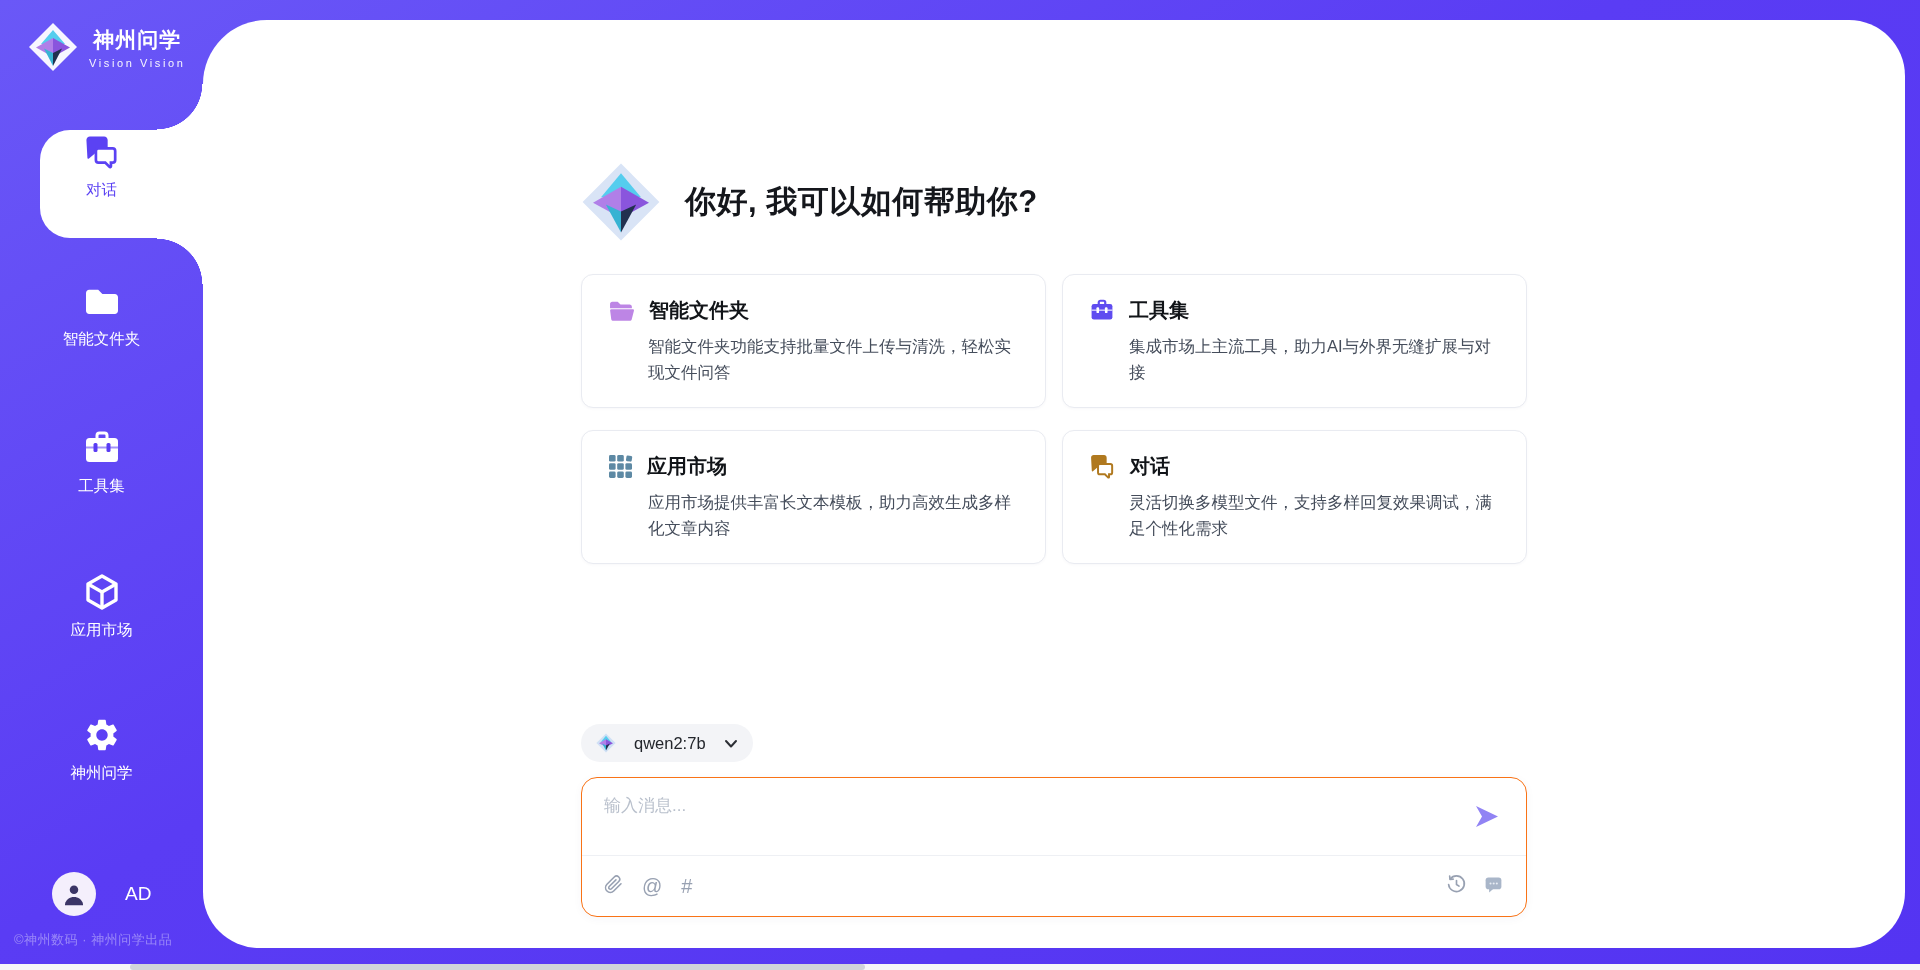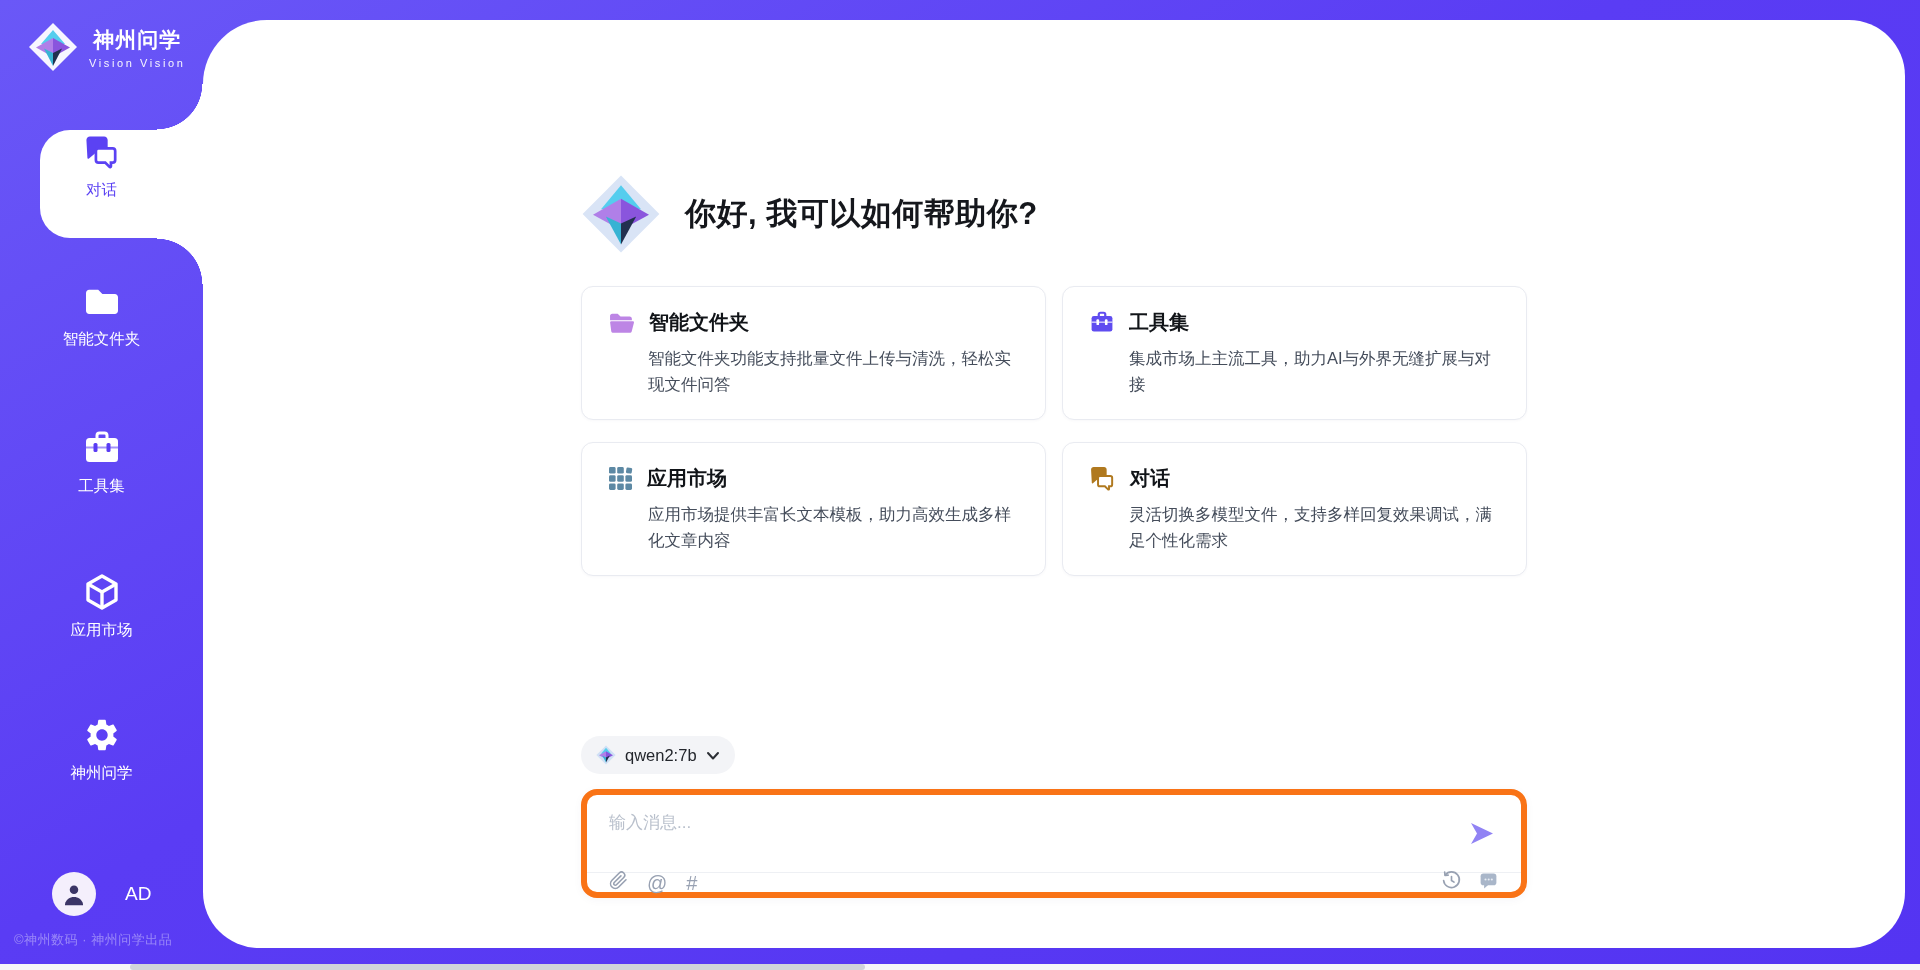--- a/index.html
+++ b/index.html
@@ -28,38 +28,38 @@
   .user-row { position:absolute; left:52px; top:872px; display:flex; align-items:center; z-index:3; }
   .avatar { width:44px; height:44px; border-radius:50%; background:#f4effc;
     display:flex; align-items:center; justify-content:center; overflow:hidden; }
   .user-name { margin-left:29px; color:#fff; font-size:19px; }
   .copyright { position:absolute; left:14px; top:931px; font-size:13px;
     color:rgba(255,255,255,.38); letter-spacing:.5px; z-index:3; }
 
   
   .content { position:absolute; left:203px; top:20px; width:1702px; height:928px;
     background:#fff; border-radius:64px 56px 56px 56px; z-index:2; overflow:hidden; }
-  .col { width:946px; margin:16px auto; padding-top:138px; }
+  .col { width:946px; margin:4px auto; padding-top:138px; }
 
   .greeting { display:flex; align-items:center; }
   .greet-title { margin-left:24px; font-size:31px; font-weight:800; color:#15171c; letter-spacing:.5px; }
 
   .cards { margin-top:32px; display:grid; grid-template-columns:465px 465px; gap:22px 16px; }
   .card { border:1px solid #e9ebf1; border-radius:12px; background:#fff;
     padding:22px 26px; min-height:128px; box-shadow:0 1px 3px rgba(30,40,80,.03); cursor:pointer; }
   .card-head { display:flex; align-items:center; }
   .card-title { margin-left:14px; font-size:20px; font-weight:700; color:#111418; }
   .card-desc { margin-top:10px; margin-left:40px; font-size:16.5px; line-height:1.55; color:#454d5b; }
 
   .model-pill { margin-top:160px; display:inline-flex; align-items:center; height:38px;
-    border-radius:19px; background:#f3f4f7; padding:0 15px; cursor:pointer; }
+    border-radius:19px; background:#f3f4f7; padding:0 15px; cursor:pointer;gap:9px; }
   .model-name { margin-left:9px; font-size:16.5px; color:#23262c; }
   .model-pill svg.chev { margin-left:9px; }
 
-  .composer { margin-top:15px; width:946px; height:109px; border:6px solid #f97316;
+  .composer { margin-top:15px; width:946px; height:140px; border:1px solid #f97316;
     border-radius:16px; position:relative; box-shadow:0 2px 10px rgba(40,50,90,.04); background:#fff;padding-left:17px; }
   .composer textarea { position:absolute; left:22px; top:16px; width:830px; height:56px;
     border:none; outline:none; resize:none; font-size:17px; color:#333; background:transparent;
     font-family:"Liberation Sans","DejaVu Sans",sans-serif; }
   .composer textarea::placeholder { color:#b9c0cc; }
   .send-btn { position:absolute; right:26px; top:26px; cursor:pointer; }
   .comp-divider { position:absolute; left:0; right:0; top:77px; border-top:1px solid #eef0f4; }
   .comp-toolbar { position:absolute; left:22px; right:22px; top:78px; bottom:0;
     display:flex; align-items:center; gap:19px; color:#98a1b2; }
   .glyph-btn { font-size:20px; color:#98a1b2; cursor:pointer; line-height:1; }

